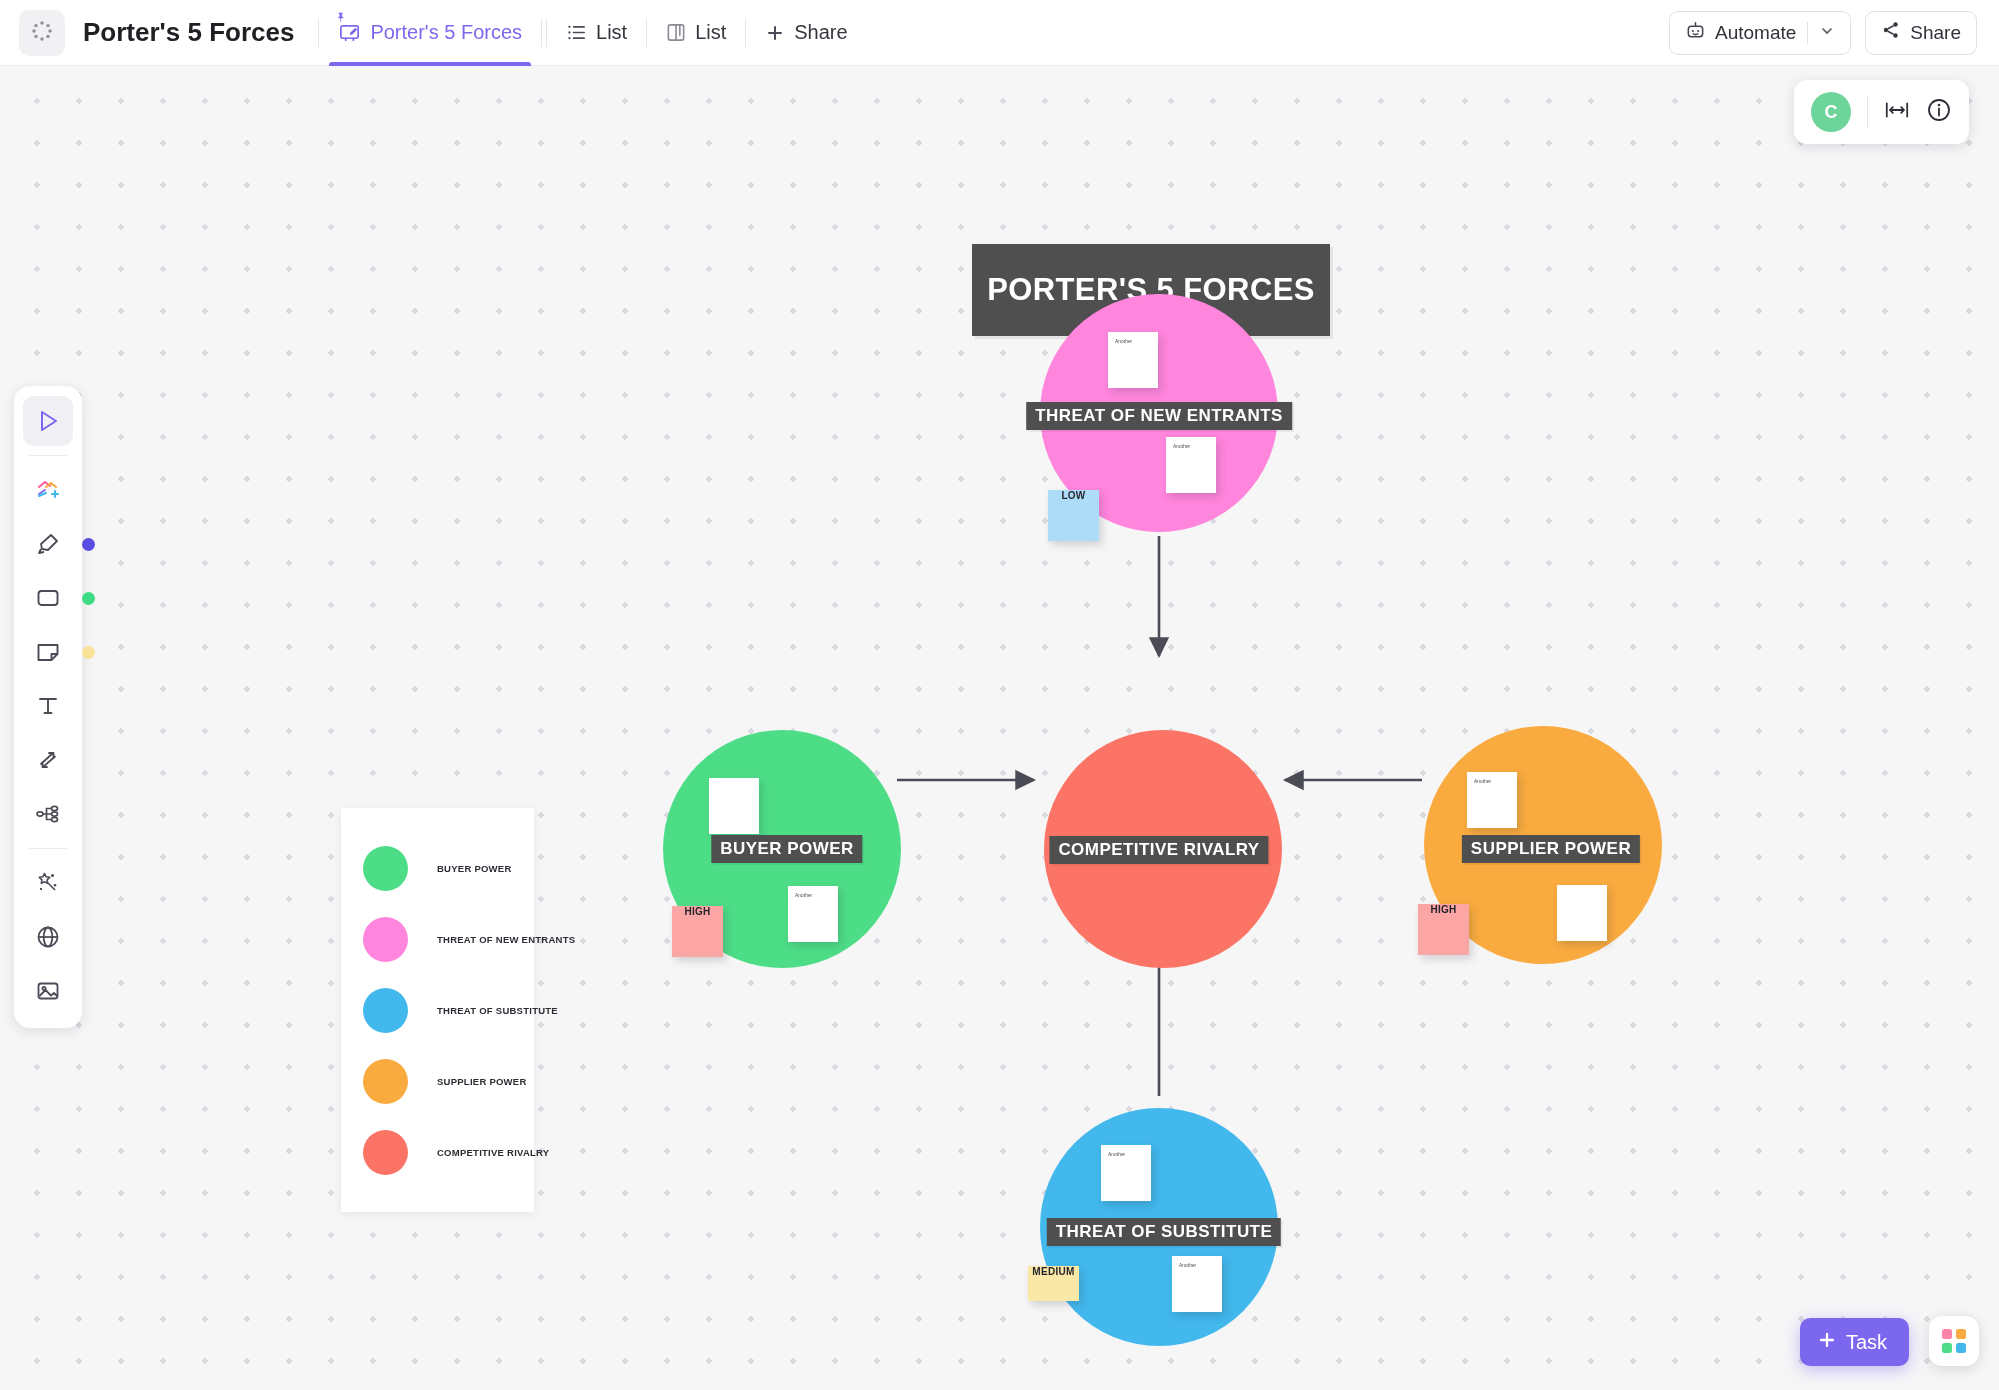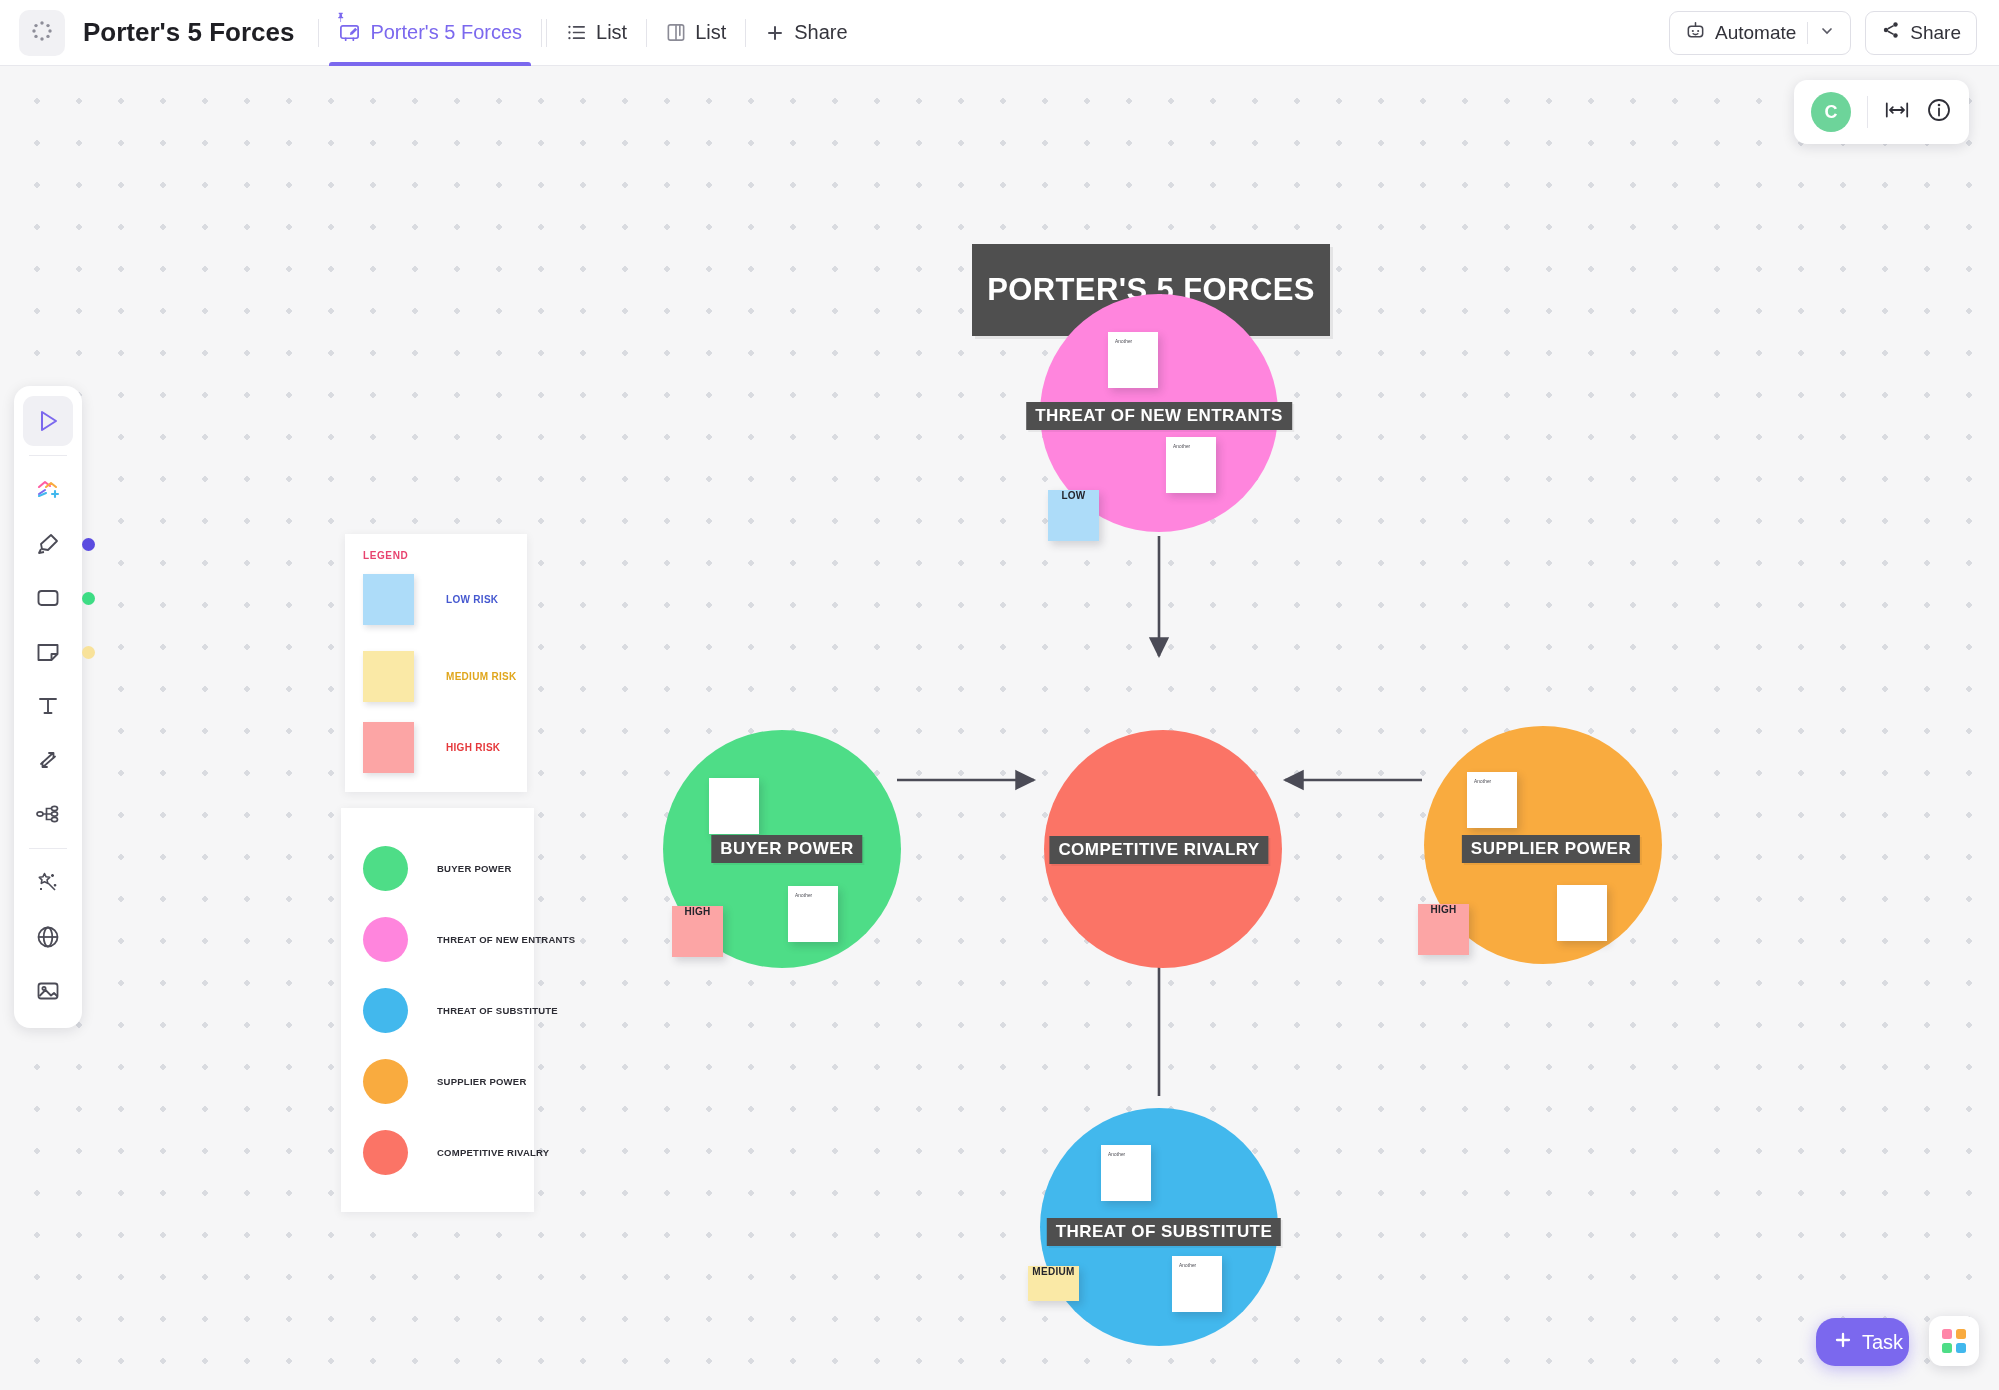--- a/index.html
+++ b/index.html
@@ -169,22 +169,22 @@
     display: flex; justify-content: center; 
   }
   .tag span {
     font-size: 10px; font-weight: 700; color: #24242c; letter-spacing: .3px;
   }
   .conn { position: absolute; }
 
   
   .task-btn {
     position: absolute; right: 90px; bottom: 24px;
-    height: 48px; padding: 0 6px 0 17px;
-    background: #7b68ee; border-radius: 19px;
+    height: 48px; padding: 0 22px 0 17px;
+    background: #7b68ee; border-radius: 10px;
     display: flex; align-items: center; gap: 9px;
     color: #fff; font-size: 20px; cursor: pointer;
     box-shadow: 0 4px 16px rgba(123,104,238,.42);
     z-index: 40;
   }
   .apps-btn {
     position: absolute; right: 20px; bottom: 24px;
     width: 50px; height: 50px; background: #fff; border-radius: 13px;
     box-shadow: 0 3px 13px rgba(20,20,40,.14);
     display: flex; align-items: center; justify-content: center; cursor: pointer;
@@ -417,35 +417,20 @@
         <circle cx="10" cy="11.5" r="1.6"></circle>
         <path d="M5.5 19l6-6 5.5 5.5 3-2.5 3.5 3.5"></path>
       </svg>
     </div>
   </div>
 
   <div class="board-title">
     <span>PORTER'S 5 FORCES</span>
   </div>
 
-  <div class="panel" id="legend-risk">
-    <div class="legend-head">LEGEND</div>
-    <div class="risk-row" style="left:18px;top:40px">
-      <i class="risk-sw" style="background:#addcf9"></i>
-      <span class="risk-lb" style="color:#4558d0">LOW RISK</span>
-    </div>
-    <div class="risk-row" style="left:18px;top:117px">
-      <i class="risk-sw" style="background:#fae9a6"></i>
-      <span class="risk-lb" style="color:#e0a61c">MEDIUM RISK</span>
-    </div>
-    <div class="risk-row" style="left:18px;top:188px">
-      <i class="risk-sw" style="background:#fca5a5"></i>
-      <span class="risk-lb" style="color:#e5383b">HIGH RISK</span>
-    </div>
-  </div>
 
   <div class="panel" id="legend-force">
     <div class="force-row" style="left:22px;top:38px">
       <i class="force-dot" style="background:#4edd87"></i>
       <span class="force-lb">BUYER POWER</span>
     </div>
     <div class="force-row" style="left:22px;top:109px">
       <i class="force-dot" style="background:#ff85dd"></i>
       <span class="force-lb">THREAT OF NEW ENTRANTS</span>
     </div>

